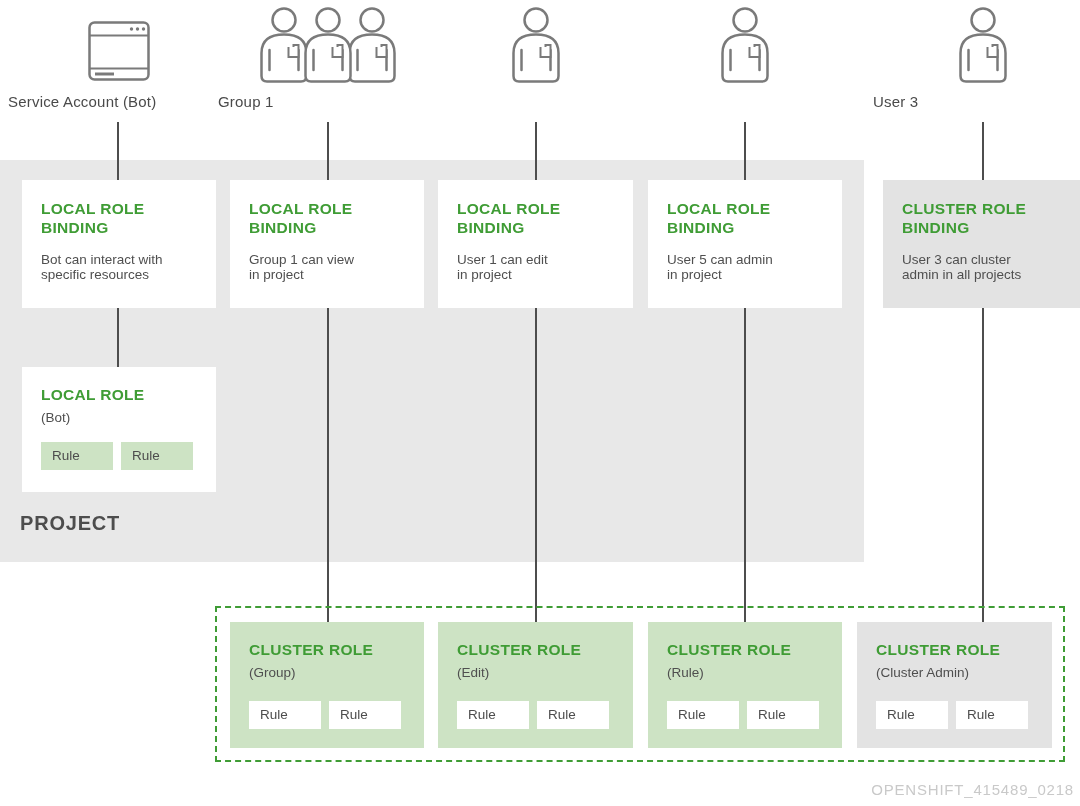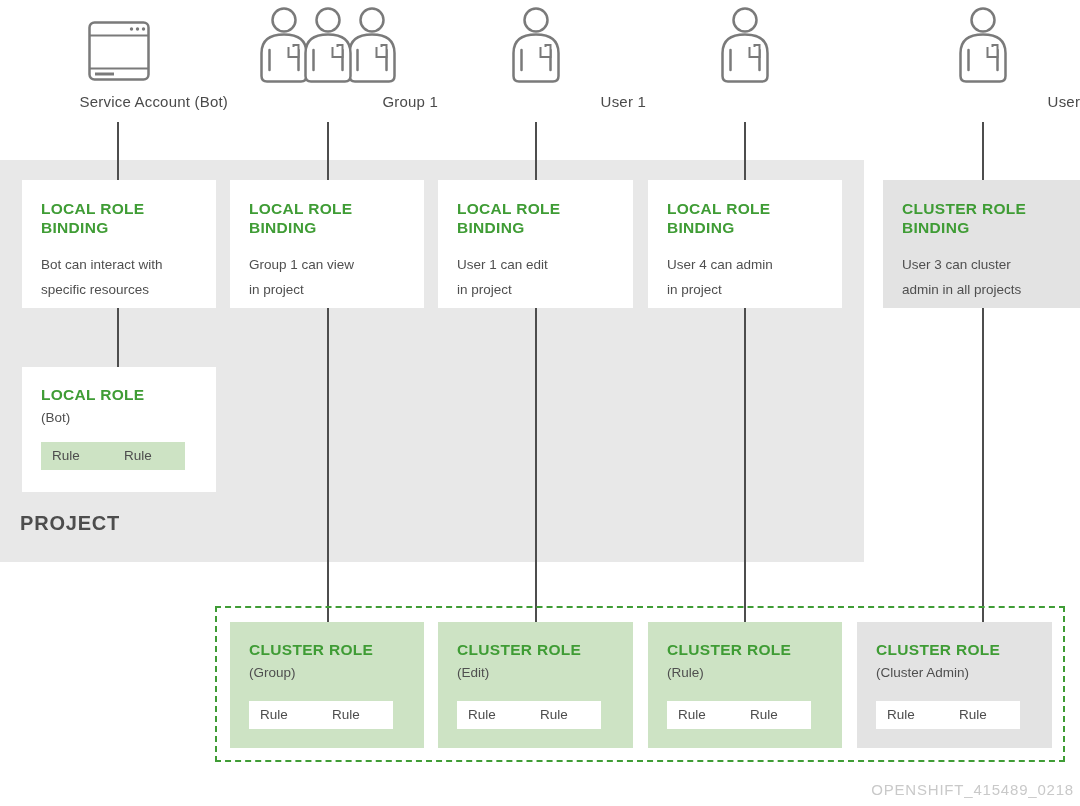--- a/index.html
+++ b/index.html
@@ -4,51 +4,51 @@
 <style>
   html,body{margin:0;padding:0;background:#ffffff;}
   .canvas{
     position:relative;width:1080px;height:806px;background:#ffffff;
     font-family:"Liberation Sans","DejaVu Sans",sans-serif;
     overflow:hidden;color:#4d4d4d;
   }
   .abs{position:absolute;}
   
   .entity-label{
-    position:absolute;width:220px;text-align:right;top:93px;
+    position:absolute;width:220px;text-align:left;top:93px;
     font-size:15px;color:#4a4a4a;letter-spacing:.2px;
   }
   .vline{position:absolute;width:2px;background:#4d4d4d;}
   
   .project-box{position:absolute;left:0;top:160px;width:864px;height:402px;background:#e8e8e8;}
   .project-label{
     position:absolute;left:20px;top:512px;font-size:20px;font-weight:bold;
     color:#4d4d4d;letter-spacing:.8px;
   }
   
   .bind-box{
     position:absolute;top:180px;height:128px;background:#ffffff;box-sizing:border-box;
     padding:19px 14px 0 19px;
   }
   .bind-box.gray{background:#e3e3e3;}
   .bind-title{
     font-size:15.5px;font-weight:bold;color:#3f9c35;line-height:19px;
     letter-spacing:.3px;white-space:pre-line;
   }
   .bind-desc{
-    margin-top:15px;font-size:13.5px;color:#4f4f4f;line-height:25px;white-space:pre-line;
+    margin-top:15px;font-size:13.5px;color:#4f4f4f;line-height:15px;white-space:pre-line;
   }
   
   .role-box{position:absolute;box-sizing:border-box;padding:18px 14px 0 19px;}
   .role-box.white{background:#ffffff;}
   .role-box.green{background:#cde3c4;}
   .role-box.gray{background:#e3e3e3;}
   .role-title{font-size:15.5px;font-weight:bold;color:#3f9c35;letter-spacing:.3px;line-height:19px;}
   .role-sub{margin-top:5px;font-size:13.5px;color:#4f4f4f;line-height:17px;}
-  .chips{display:flex;gap:0;}
+  .chips{display:flex;gap:8px;}
   .chips.in-local{margin-top:16px;}
   .chips.in-cluster{margin-top:20px;}
   .chip{
     width:72px;height:28px;box-sizing:border-box;padding-left:11px;
     font-size:13.5px;line-height:28px;color:#4d4d4d;
   }
   .chip.green{background:#cde3c4;}
   .chip.white{background:#ffffff;}
   
   .cluster-dashed{
@@ -109,21 +109,20 @@
       </svg>
   </div>
   <div class="abs" style="left:952px;top:6px;">
     <svg width="62" height="80" viewBox="0 0 62 80">
         <use href="#person"></use>
       </svg>
   </div>
 
   <div class="entity-label" style="left:8px;">Service Account (Bot)</div>
   <div class="entity-label" style="left:218px;">Group 1</div>
-  <div class="entity-label" style="left:426px;">User 1</div>
   <div class="entity-label" style="left:873px;">User 3</div>
 
   <div class="project-box"></div>
   <div class="project-label">PROJECT</div>
 
   <div class="vline" style="left:117px;top:122px;height:58px;"></div>
   <div class="vline" style="left:327px;top:122px;height:58px;"></div>
   <div class="vline" style="left:535px;top:122px;height:58px;"></div>
   <div class="vline" style="left:744px;top:122px;height:58px;"></div>
   <div class="vline" style="left:982px;top:122px;height:58px;"></div>
@@ -148,21 +147,21 @@
   </div>
   <div class="bind-box" style="left:438px;width:195px;">
     <div class="bind-title">LOCAL ROLE
 BINDING</div>
     <div class="bind-desc">User 1 can edit
 in project</div>
   </div>
   <div class="bind-box" style="left:648px;width:194px;">
     <div class="bind-title">LOCAL ROLE
 BINDING</div>
-    <div class="bind-desc">User 4 can admin
+    <div class="bind-desc">User 5 can admin
 in project</div>
   </div>
   <div class="bind-box gray" style="left:883px;width:197px;">
     <div class="bind-title">CLUSTER ROLE
 BINDING</div>
     <div class="bind-desc">User 3 can cluster
 admin in all projects</div>
   </div>
 
   <div class="role-box white" style="left:22px;top:367px;width:194px;height:125px;">

